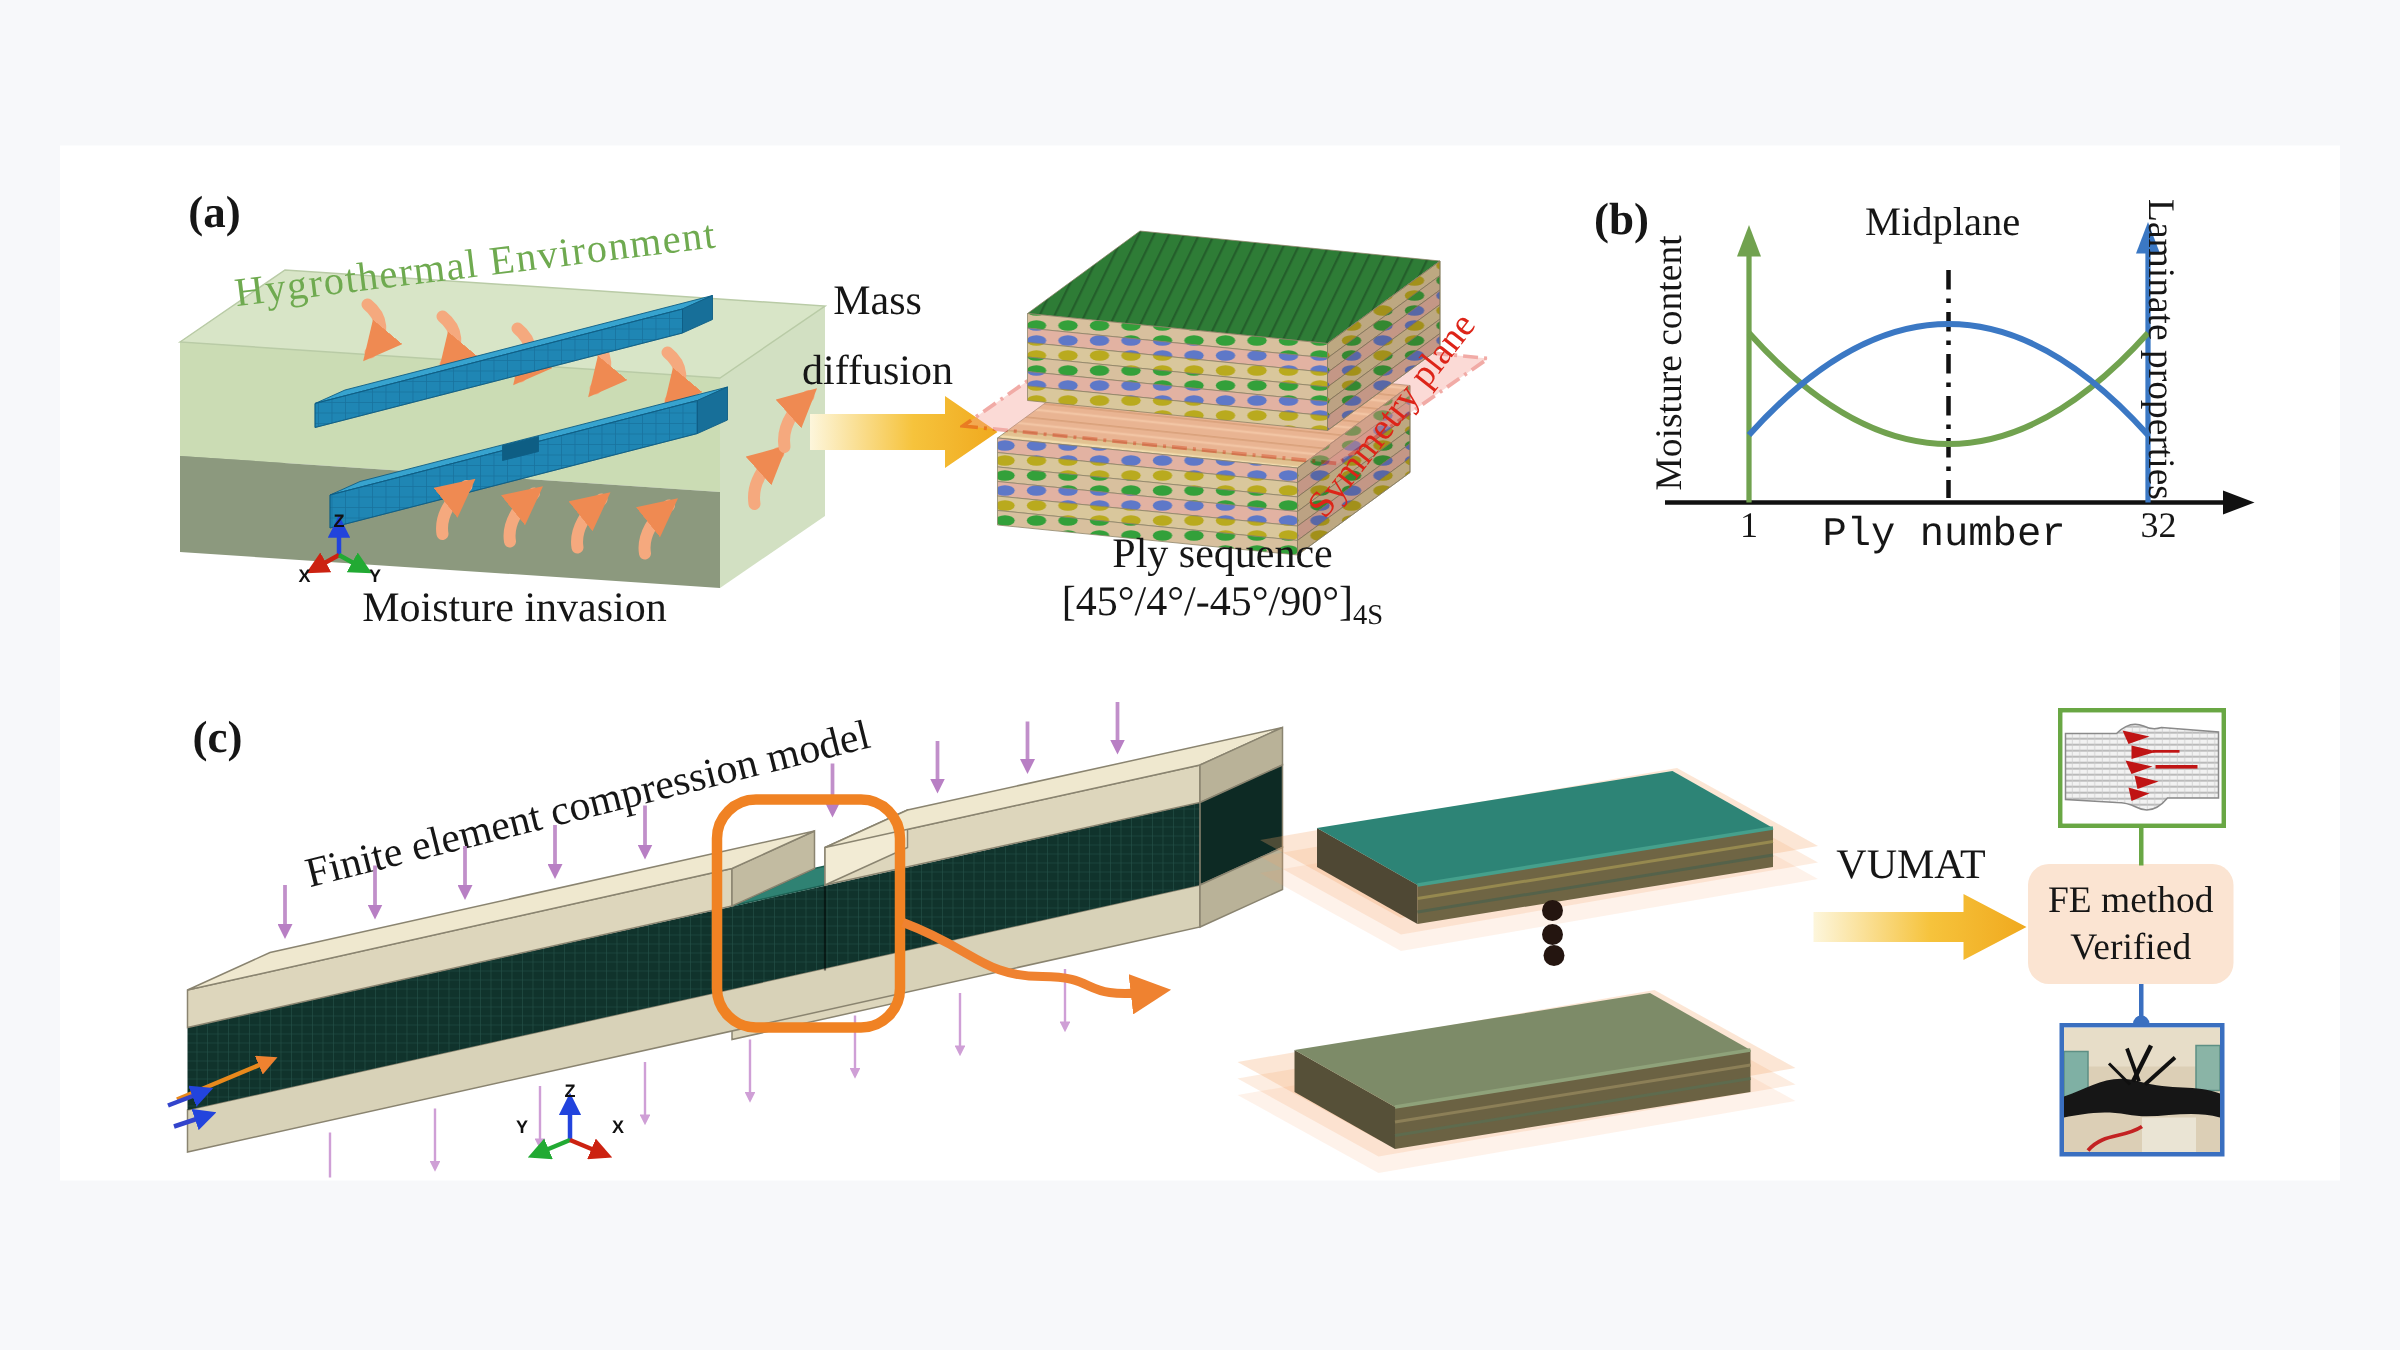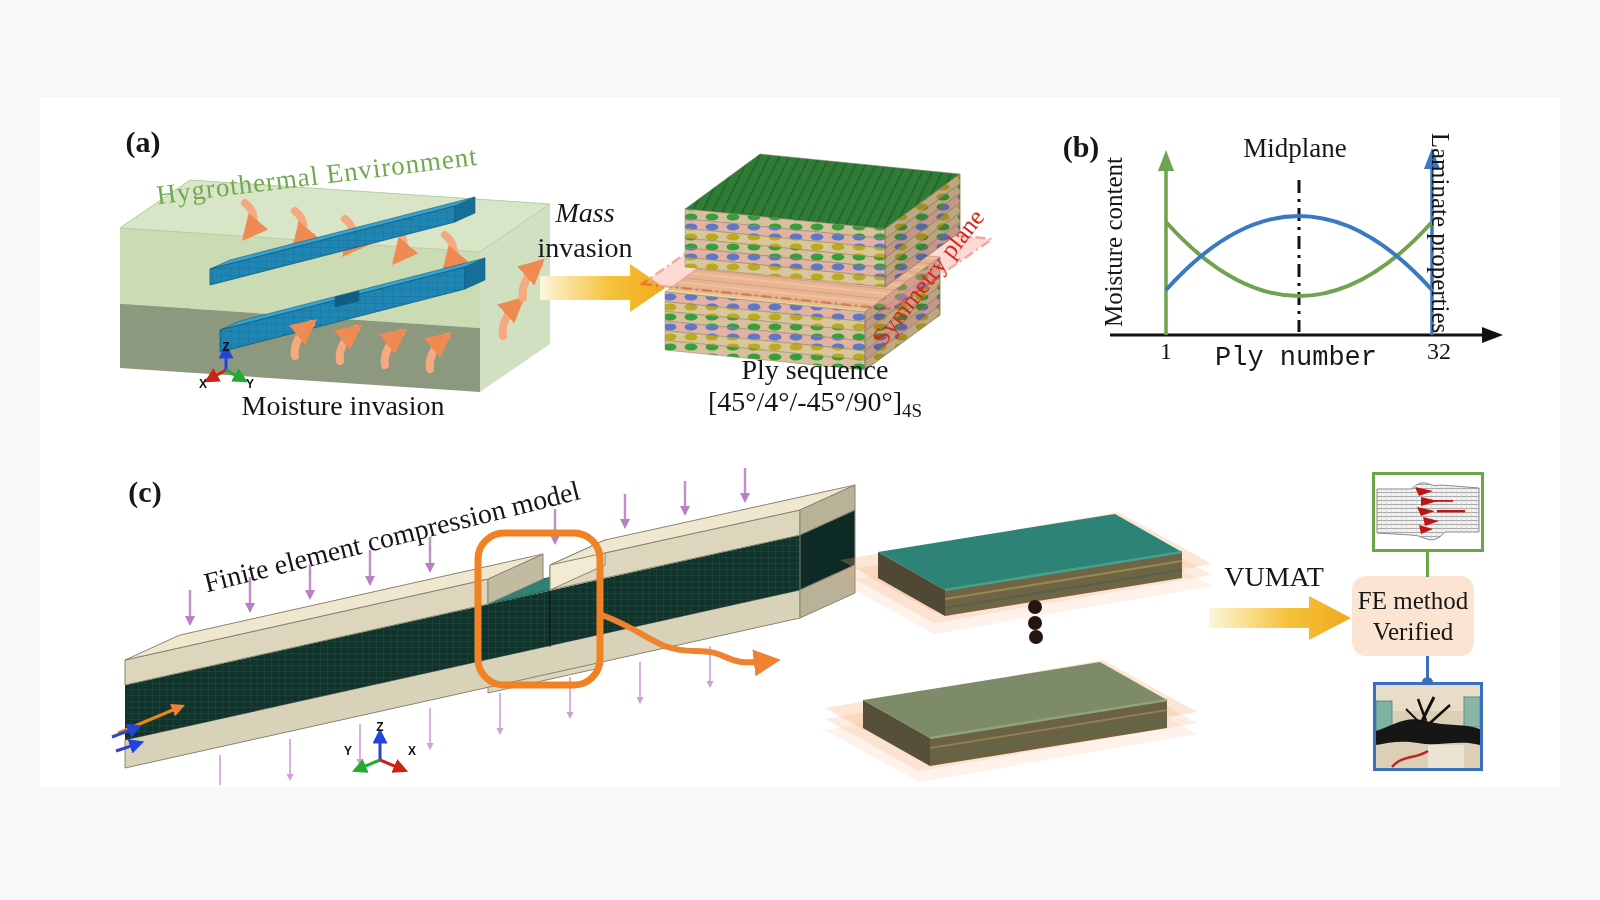--- a/index.html
+++ b/index.html
@@ -12,21 +12,21 @@
   .panel-label{font-size:30px;font-weight:bold;}
   .cap{font-size:28px;}
   .cap27{font-size:27px;}
   .green-env{color:#6faa50;font-size:27px;letter-spacing:1px;}
   .red-rot{color:#dd2418;font-size:25px;}
   .orange-cap{color:#e87f35;font-size:28px;}
   .axis-rot{font-size:25px;}
   .tick{font-size:24px;}
   .triadlbl{position:absolute;font-family:"Liberation Sans","DejaVu Sans",sans-serif;
             font-weight:bold;font-size:12px;color:#111;transform:translate(-50%,-50%);}
-  .febox{position:absolute;left:1352px;top:576px;width:122px;height:80px;background:#fbe4d2;
+  .febox{position:absolute;left:1352px;top:576px;width:137px;height:80px;background:#fbe4d2;
          border-radius:14px;display:flex;flex-direction:column;align-items:center;justify-content:center;
          font-size:25px;color:#161616;line-height:1.25;}
   .imgframe{position:absolute;box-sizing:border-box;background:#fff;overflow:hidden;}
   .greenframe{left:1372px;top:472px;width:112px;height:80px;border:3px solid #69a744;}
   .blueframe{left:1373px;top:682px;width:110px;height:89px;border:3px solid #3a6fc0;}
   .connector{position:absolute;width:3px;}
   .conn-green{left:1426px;top:551px;height:26px;background:#69a744;}
   .conn-blue{left:1426px;top:656px;height:27px;background:#3a6fc0;}
   .bluedot{position:absolute;left:1422px;top:677px;width:11px;height:11px;border-radius:50%;background:#3a6fc0;}
   sub{font-size:0.68em;}
@@ -144,22 +144,22 @@
       <line x1="131" y1="242" x2="113" y2="252" stroke="#cc2211" marker-end="url(#mred)"></line>
       <line x1="131" y1="242" x2="149" y2="252" stroke="#22aa33" marker-end="url(#mgreen)"></line>
     </g>
   </svg>
   <div class="txt green-env" style="left:317px;top:176px;transform:translate(-50%,-50%) rotate(-7deg);">Hygrothermal Environment</div>
   <div class="triadlbl" style="left:226px;top:347px;">Z</div>
   <div class="triadlbl" style="left:203px;top:384px;">X</div>
   <div class="triadlbl" style="left:250px;top:384px;">Y</div>
   <div class="txt cap" style="left:343px;top:406px;">Moisture invasion</div>
 
-  <div class="txt cap" style="left:585px;top:213px;font-style:italic;">Mass</div>
-  <div class="txt cap" style="left:585px;top:248px;">invasion</div>
+  <div class="txt cap" style="left:585px;top:201px;">Mass</div>
+  <div class="txt cap" style="left:585px;top:248px;">diffusion</div>
   <svg class="abs" style="left:535px;top:258px;" width="135" height="60" viewBox="0 0 135 60">
     <polygon points="5,18 95,18 95,6 130,30 95,54 95,42 5,42" fill="url(#yarrow)"></polygon>
   </svg>
 
   <svg class="abs" style="left:640px;top:112px;" width="380" height="270" viewBox="0 0 380 270">
     <g stroke="#8a8064" stroke-width="0.5">
       <polygon points="25,180 100,125 300,145 225,200" fill="url(#tanstripe)"></polygon>
       <polygon points="25,180 225,200 225,209.7 25,189.7" fill="url(#pb)"></polygon>
       <polygon points="25,189.7 225,209.7 225,219.3 25,199.3" fill="url(#py)"></polygon>
       <polygon points="25,199.3 225,219.3 225,229 25,209" fill="url(#pg)"></polygon>

